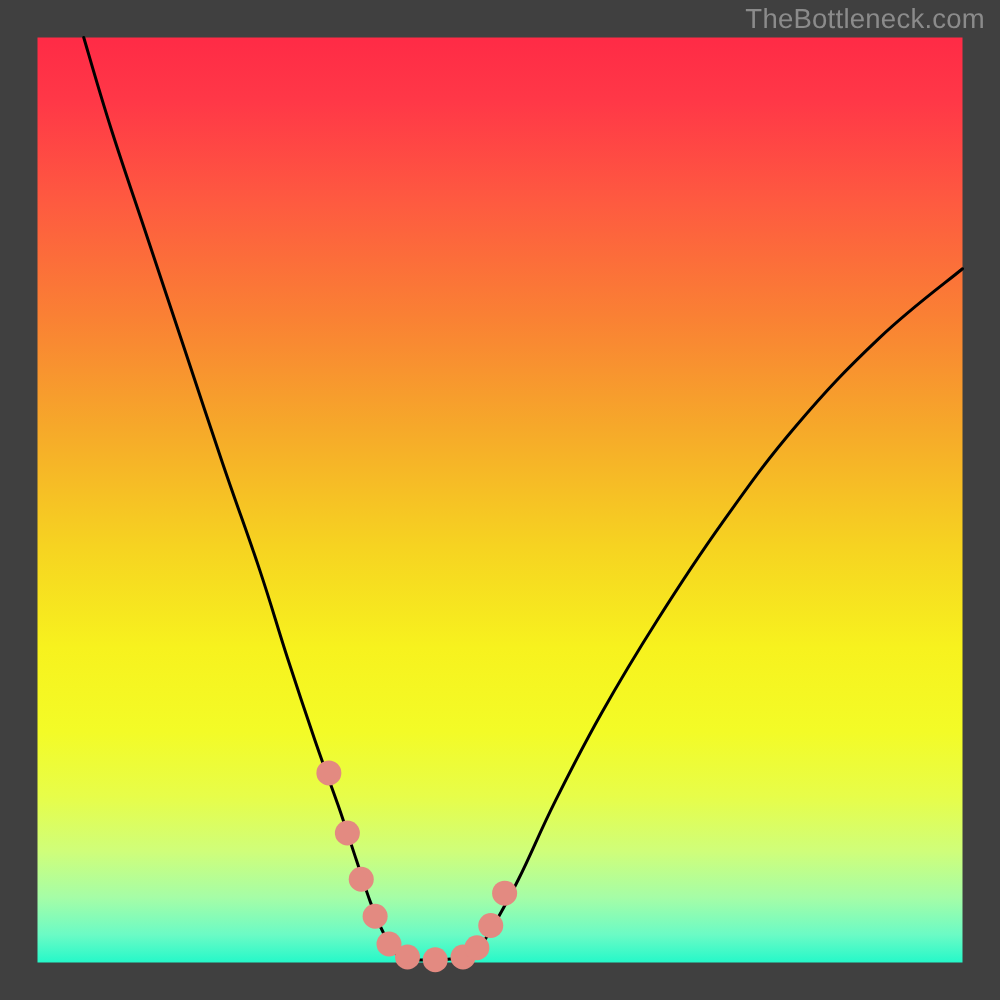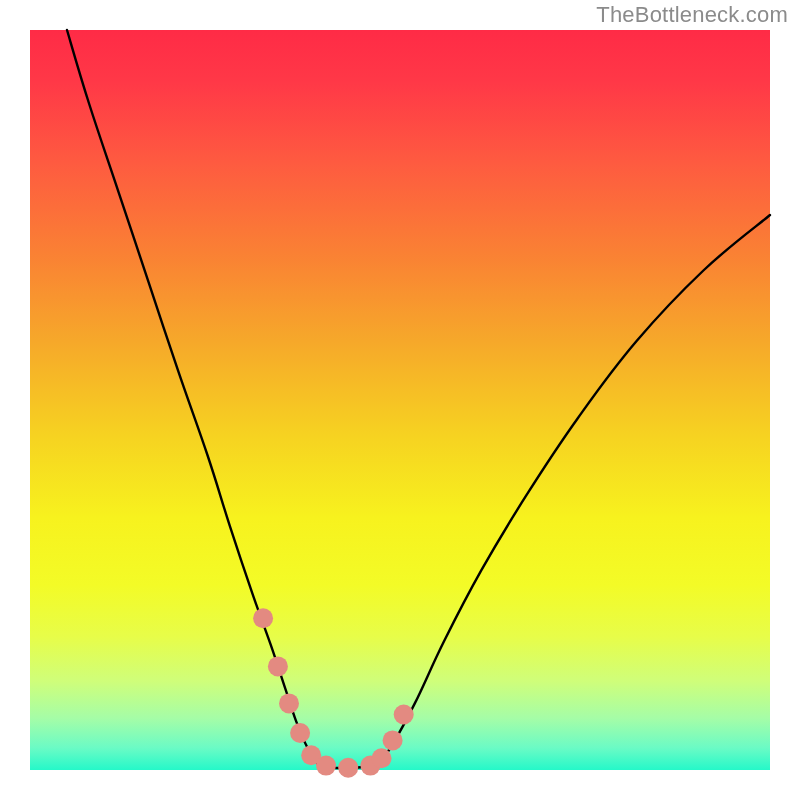--- a/index.html
+++ b/index.html
@@ -8,21 +8,21 @@
     width: 800px;
     height: 800px;
     background: #000;
     overflow: hidden;
     font-family: Arial, Helvetica, sans-serif;
   }
   .stage {
     position: relative;
     width: 800px;
     height: 800px;
-    background: #ffffff;
+    background: #404040;
   }
   .watermark {
     position: absolute;
     top: 2px;
     right: 12px;
     color: #8b8b8b;
     font-size: 22px;
     font-weight: 400;
     letter-spacing: 0.2px;
     z-index: 5;

